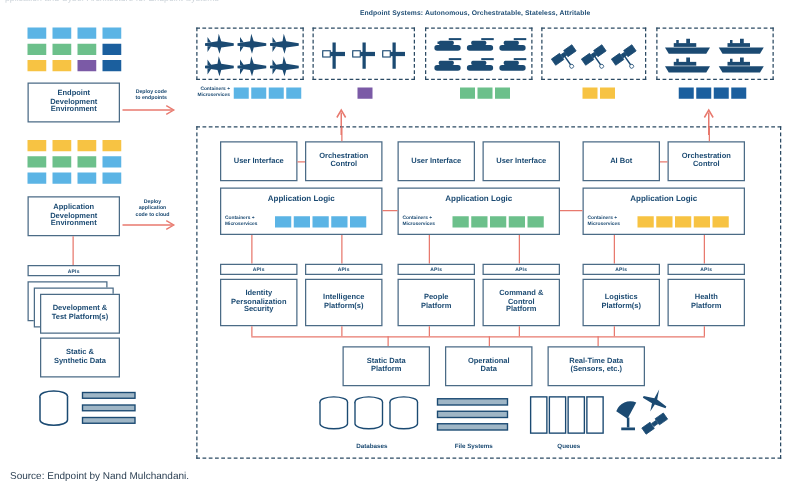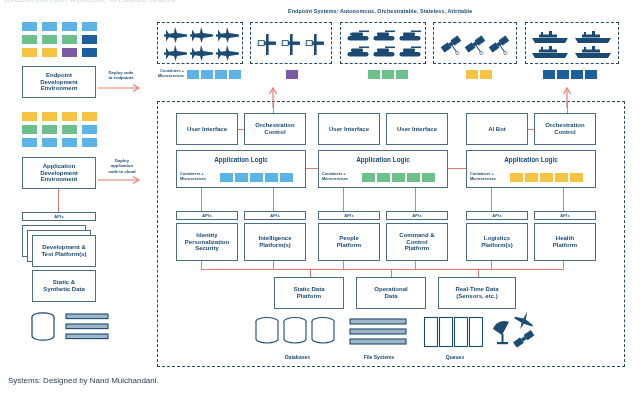--- a/index.html
+++ b/index.html
@@ -520,13 +520,13 @@
   </g>
 </svg>
 <svg class="abs" style="left:512px;top:327px;" width="26" height="22">
   <g fill="#1b4a72" stroke="#1b4a72" stroke-width="0.6" transform="rotate(-35 13 11)">
     <rect x="1" y="8" width="8" height="6"></rect>
     <rect x="14" y="8" width="8" height="6"></rect>
     <rect x="9.6" y="9.5" width="4" height="3"></rect>
   </g>
 </svg>
 
-<div class="abs src" style="left:8px;top:376px;">Systems: Designed by Nand Mulchandani.</div>
+<div class="abs src" style="left:8px;top:376px;">Source: Endpoint by Nand Mulchandani.</div>
 
 </body></html>

